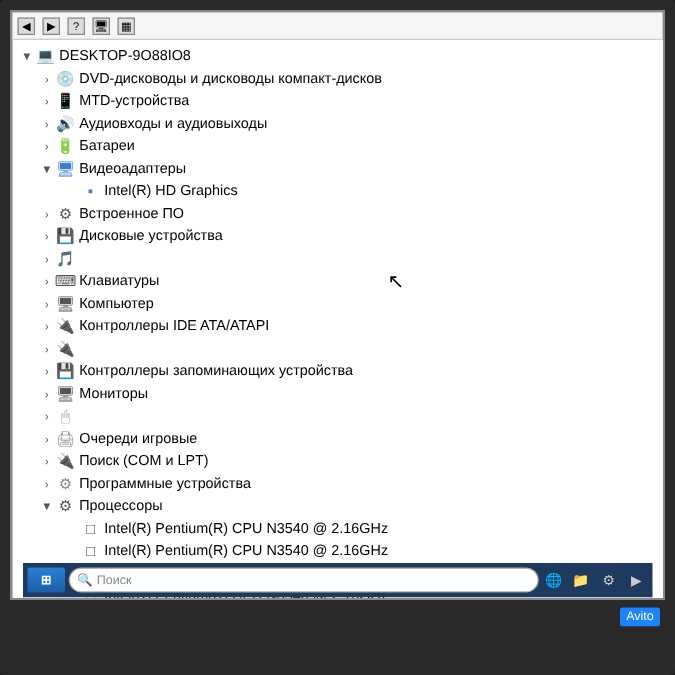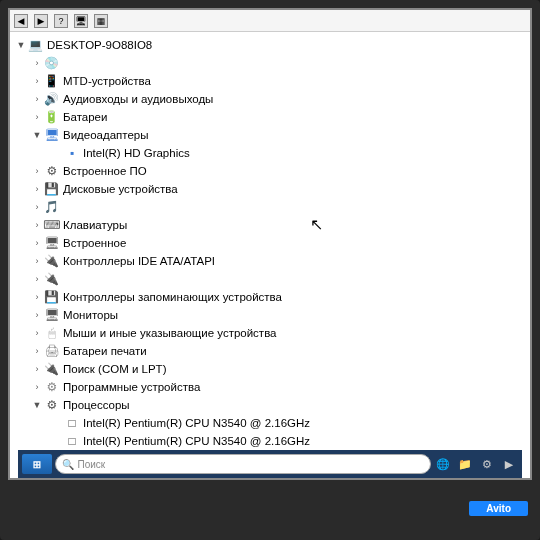--- a/index.html
+++ b/index.html
@@ -183,27 +183,27 @@
       display: flex;
       align-items: center;
       justify-content: center;
       font-size: 11px;
       color: #ccc;
     }
 
     
     .avito-badge {
       position: absolute;
-      bottom: 24px;
+      bottom: 39px;
       right: 12px;
       background: #1a85ff;
       color: white;
       font-size: 10px;
-      font-weight: bold;
-      padding: 2px 17px;
+      font-weight: normal;
+      padding: 2px 5px;
       border-radius: 2px;
       z-index: 10;
     }
 
     
     .cursor {
       position: absolute;
       width: 12px;
       height: 18px;
       pointer-events: none;
@@ -233,20 +233,21 @@
     <div class="tree-item">
           <span class="indent" style="width: 4px;"></span>
           <span class="expand-btn">▼</span>
           <span class="icon icon-computer">💻</span>
           <span class="label">DESKTOP-9O88IO8</span>
         </div>
         <div class="tree-item">
           <span class="indent" style="width: 20px;"></span>
           <span class="expand-btn">›</span>
           <span class="icon icon-dvd">💿</span>
+          <span class="label">DVD-дисководы и дисководы компакт-дисков</span>
         </div>
         <div class="tree-item">
           <span class="indent" style="width: 20px;"></span>
           <span class="expand-btn">›</span>
           <span class="icon icon-mtd">📱</span>
           <span class="label">MTD-устройства</span>
         </div>
         <div class="tree-item">
           <span class="indent" style="width: 20px;"></span>
           <span class="expand-btn">›</span>
@@ -291,21 +292,21 @@
         <div class="tree-item">
           <span class="indent" style="width: 20px;"></span>
           <span class="expand-btn">›</span>
           <span class="icon icon-keyboard">⌨</span>
           <span class="label">Клавиатуры</span>
         </div>
         <div class="tree-item">
           <span class="indent" style="width: 20px;"></span>
           <span class="expand-btn">›</span>
           <span class="icon icon-pc">🖥</span>
-          <span class="label">Встроенное</span>
+          <span class="label">Компьютер</span>
         </div>
         <div class="tree-item">
           <span class="indent" style="width: 20px;"></span>
           <span class="expand-btn">›</span>
           <span class="icon icon-ide">🔌</span>
           <span class="label">Контроллеры IDE ATA/ATAPI</span>
         </div>
         <div class="tree-item">
           <span class="indent" style="width: 20px;"></span>
           <span class="expand-btn">›</span>
@@ -320,27 +321,26 @@
         <div class="tree-item">
           <span class="indent" style="width: 20px;"></span>
           <span class="expand-btn">›</span>
           <span class="icon icon-monitor">🖥</span>
           <span class="label">Мониторы</span>
         </div>
         <div class="tree-item">
           <span class="indent" style="width: 20px;"></span>
           <span class="expand-btn">›</span>
           <span class="icon icon-mouse">🖱</span>
-          <span class="label">Мыши и иные указывающие устройства</span>
         </div>
         <div class="tree-item">
           <span class="indent" style="width: 20px;"></span>
           <span class="expand-btn">›</span>
           <span class="icon icon-printer">🖨</span>
-          <span class="label">Батареи печати</span>
+          <span class="label">Очереди игровые</span>
         </div>
         <div class="tree-item">
           <span class="indent" style="width: 20px;"></span>
           <span class="expand-btn">›</span>
           <span class="icon icon-port">🔌</span>
           <span class="label">Поиск (COM и LPT)</span>
         </div>
         <div class="tree-item">
           <span class="indent" style="width: 20px;"></span>
           <span class="expand-btn">›</span>

